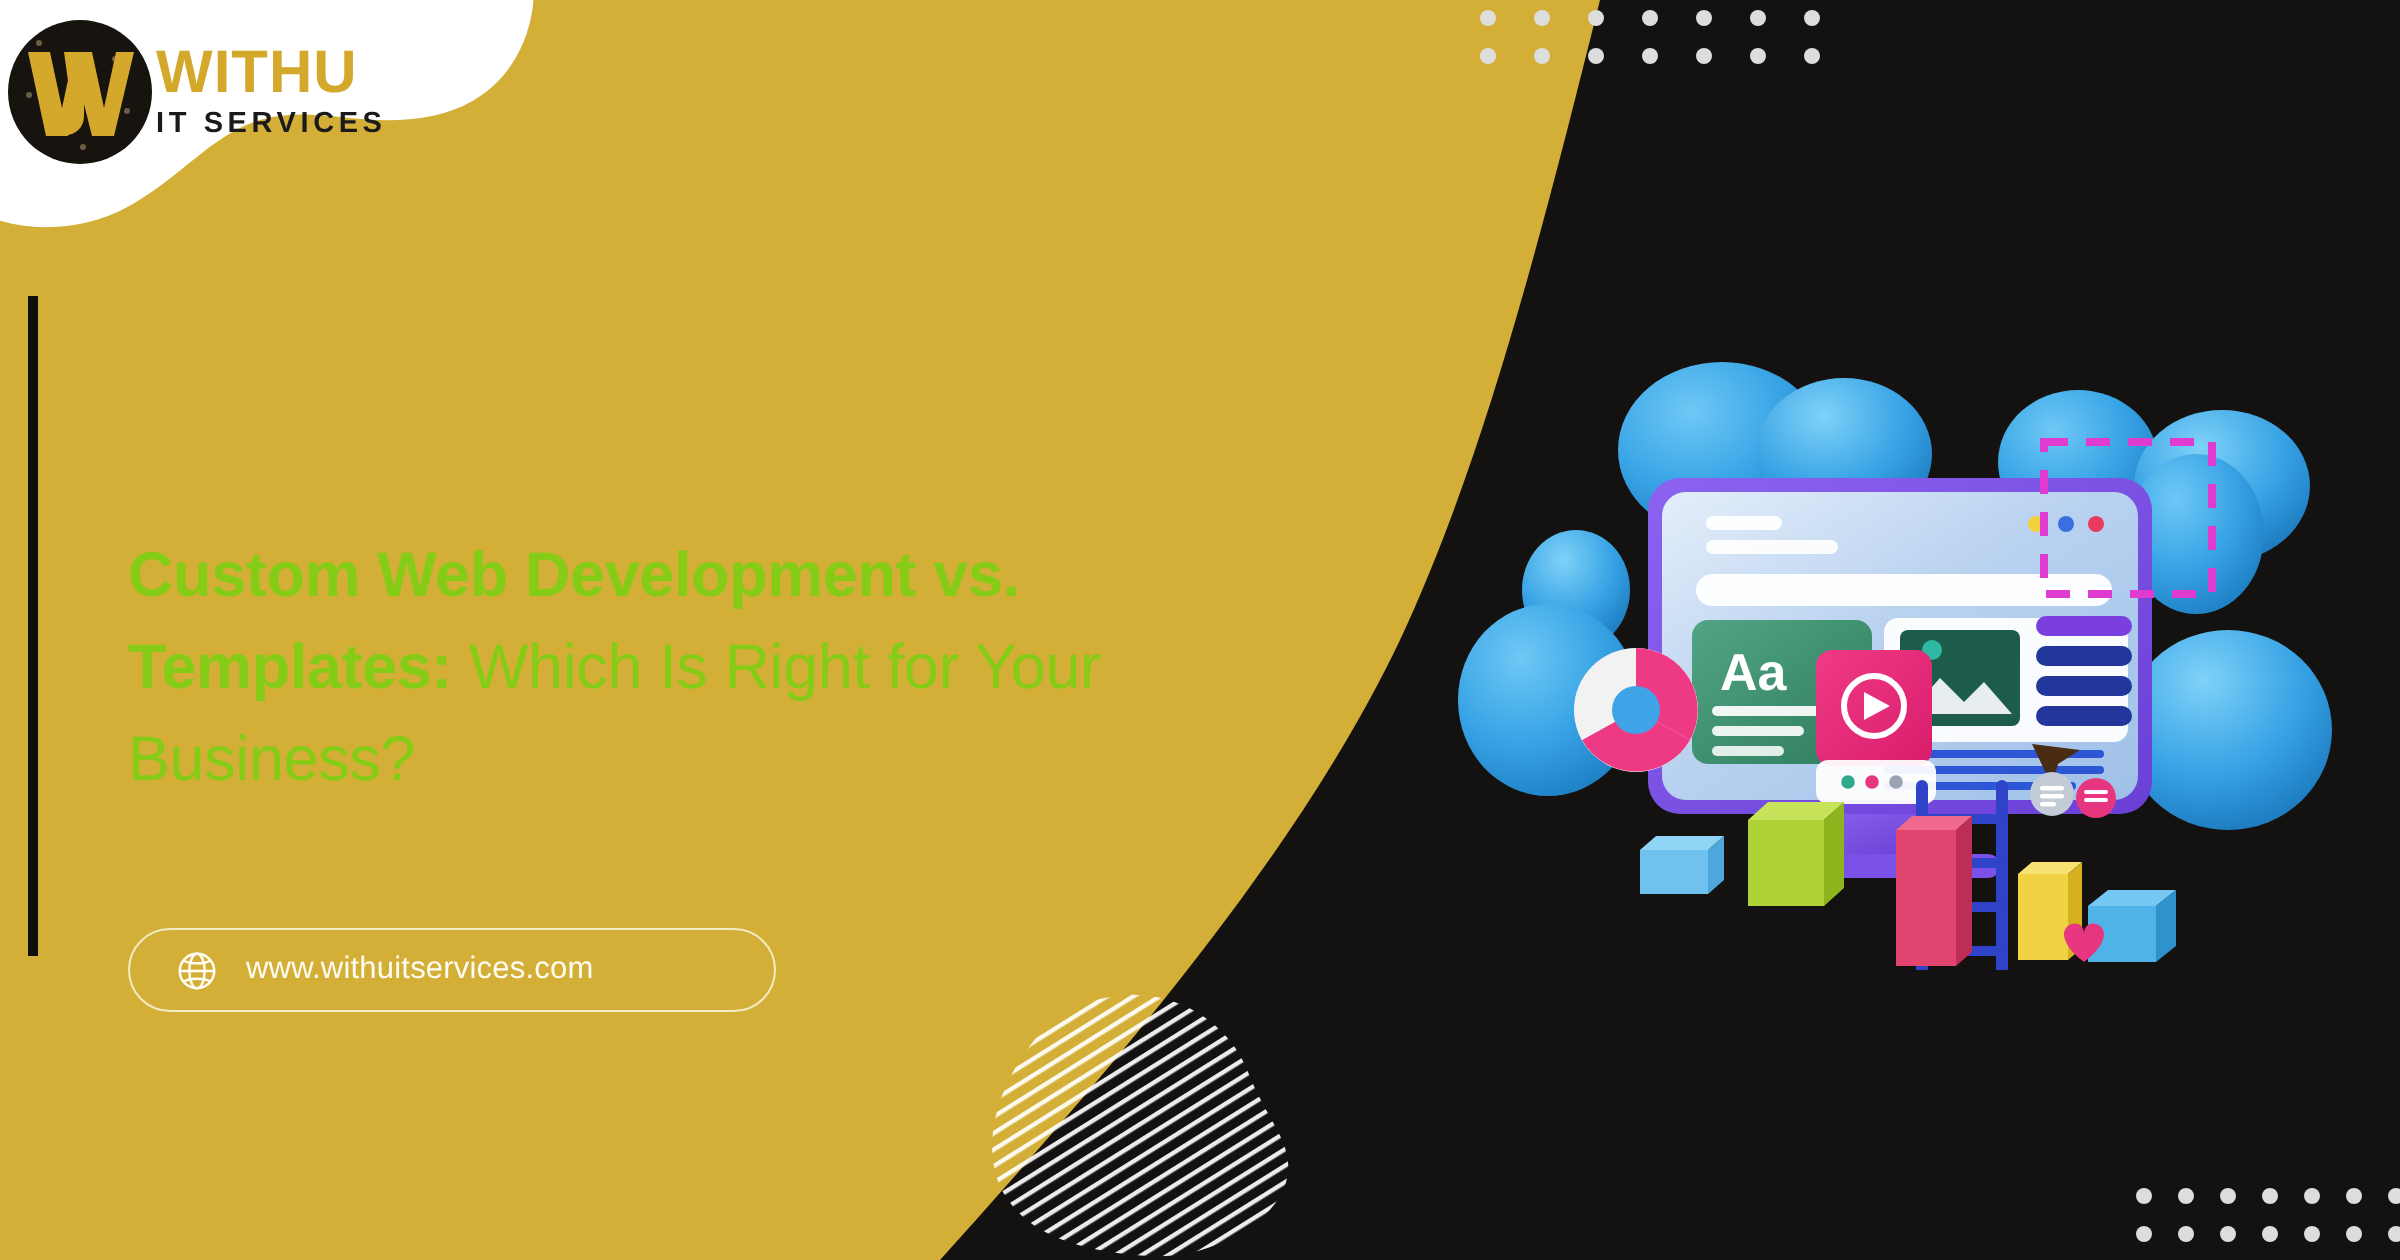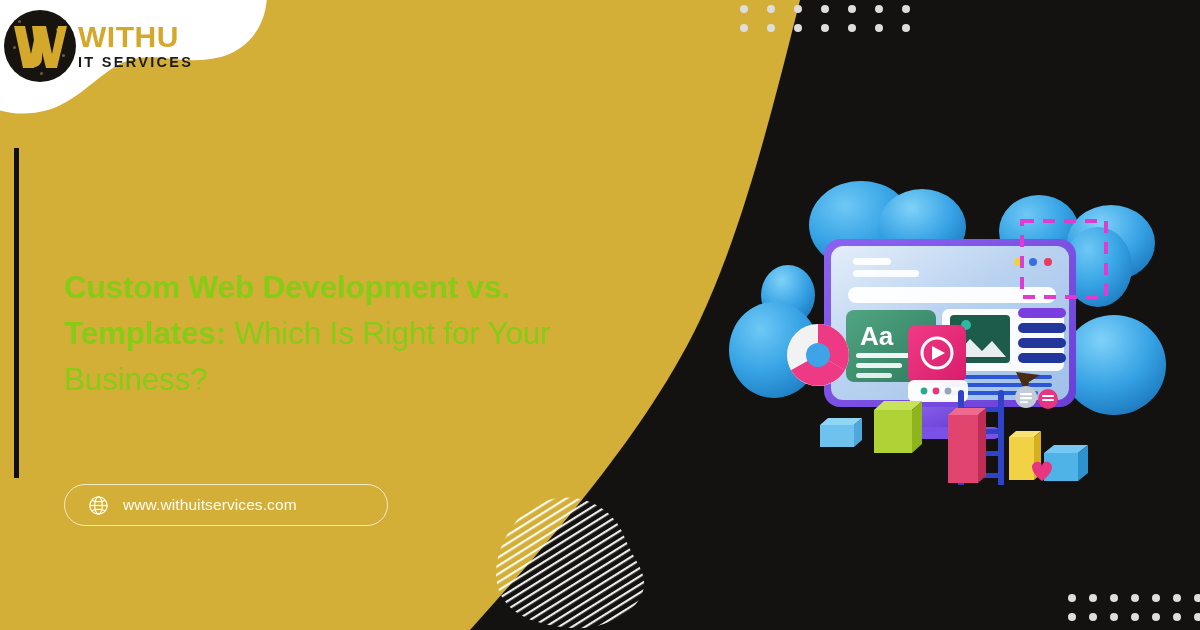--- a/index.html
+++ b/index.html
@@ -65,21 +65,21 @@
     width:520px; z-index:20;
     font-size:31.5px; line-height:46px; color:#84cc16;
     letter-spacing:-.2px;
     margin-top:32px;
   }
   .headline b{ font-weight:bold; }
   .headline .light{ font-weight:400; }
 
   
   .url-pill{
-    position:absolute; left:64px; top:484px;
+    position:absolute; left:64px; top:464px;
     height:42px; min-width:324px;
     border:1.4px solid #F3EAC6; border-radius:21px;
     display:flex; align-items:center; gap:13px;
     padding:0 22px; z-index:20;
   }
   .globe{ width:23px; height:23px; flex:0 0 auto; }
   .url-text{
     font-size:15.5px; color:#FFFDF3; letter-spacing:.1px; white-space:nowrap;
   }
 

